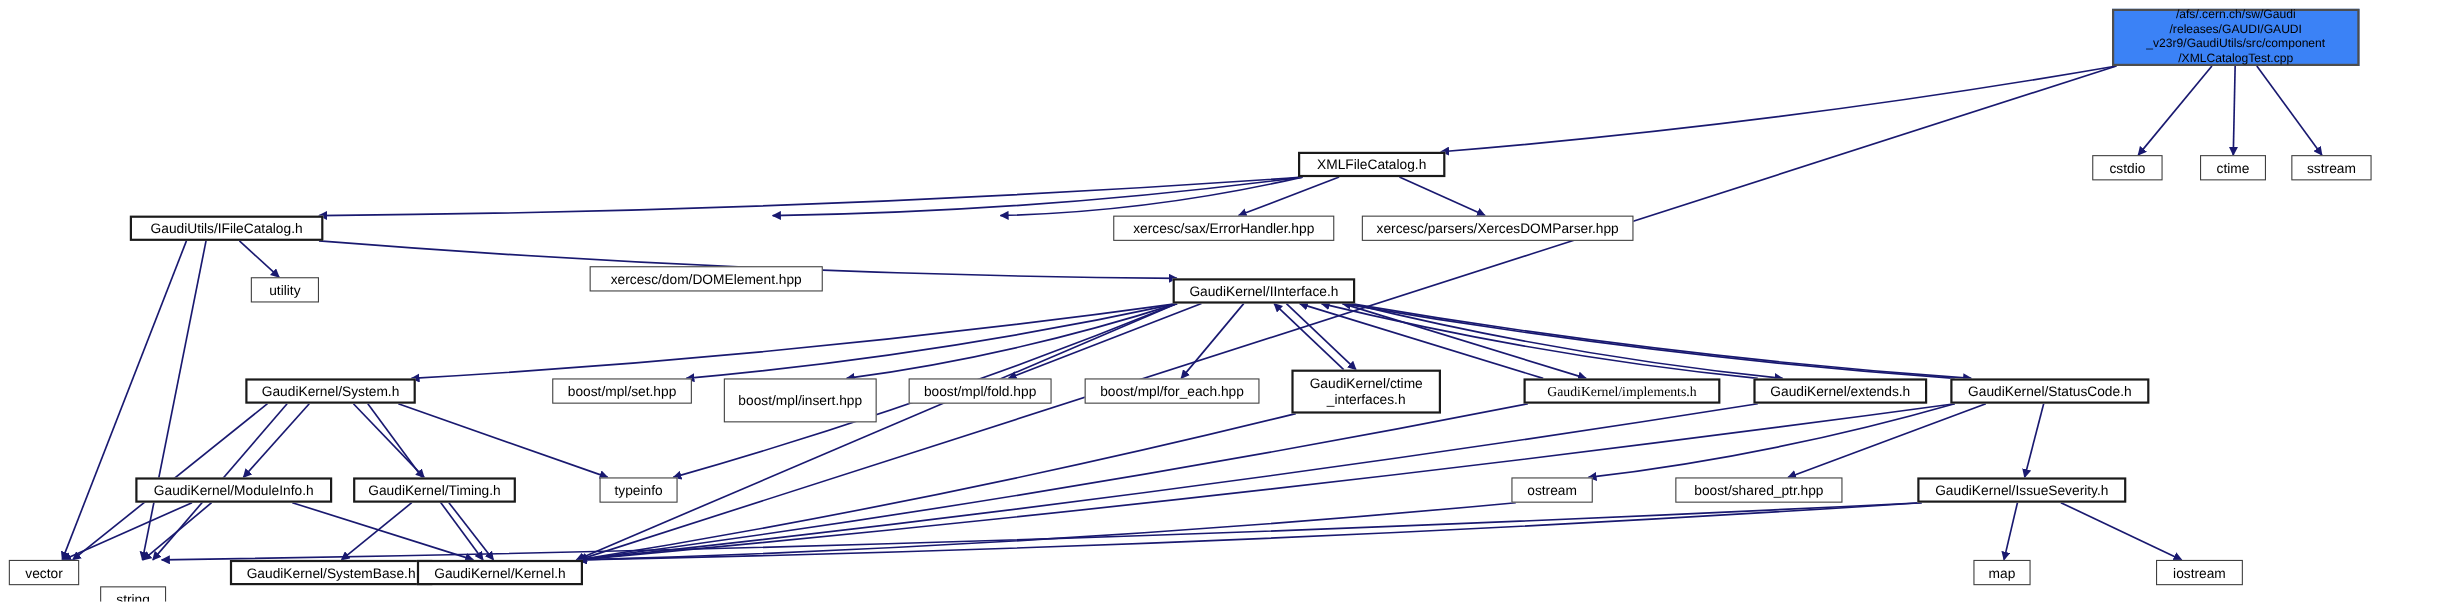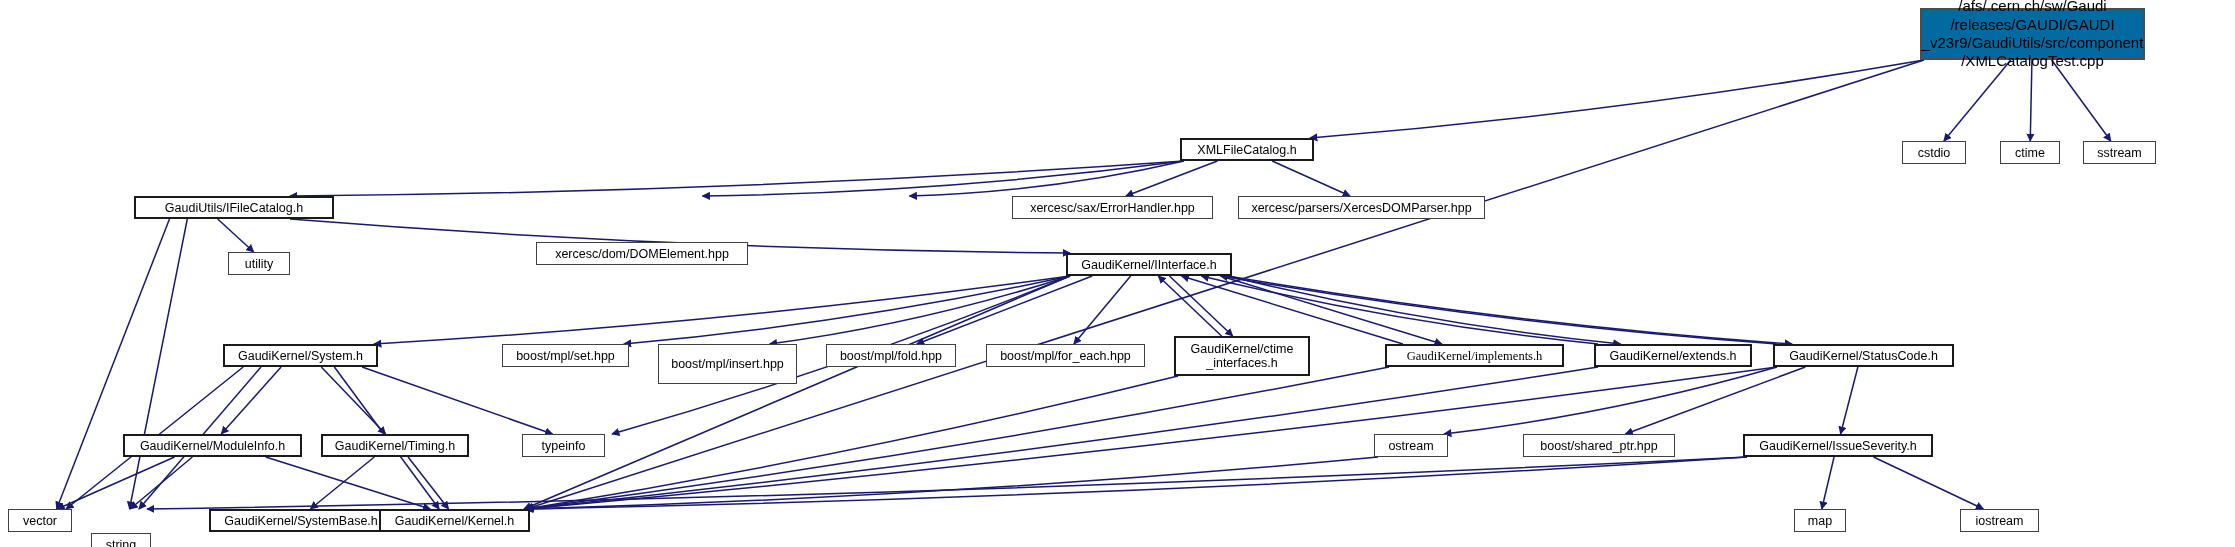--- a/index.html
+++ b/index.html
@@ -36,23 +36,23 @@
     font-size: 12.5px;
     line-height: 1.12;
     white-space: pre-line;
     padding: 1px 3px;
     z-index: 5;
   }
   .node.thick {
     border: 2px solid #1a1a1a;
   }
   .node.root {
-    background: #0369a1;
+    background: #3b82f6;
     border: 2px solid #4d4d4d;
-    font-size: 15px;
+    font-size: 11px;
     line-height: 1.22;
   }
 </style>
 </head>
 <body>
 
 <div id="canvas">
   <svg id="edges" viewBox="0 0 2235 547" preserveAspectRatio="none">
       <defs>
         <marker id="arrow" viewBox="0 0 10 10" refX="9" refY="5" markerWidth="5.5" markerHeight="5.5" orient="auto-start-reverse">
@@ -113,39 +113,39 @@
       <path d="M 1378 457 Q 952 497 526 509" fill="none" stroke="#191970" stroke-width="1.5" marker-end="url(#arrow)"></path>
     </svg>
 <div class="node root" style="left: 1920px; top: 8px; width: 225px; height: 52px;">/afs/.cern.ch/sw/Gaudi
 /releases/GAUDI/GAUDI
 _v23r9/GaudiUtils/src/component
 /XMLCatalogTest.cpp</div>
     <div class="node" style="left: 1902px; top: 141px; width: 64px; height: 23px;">cstdio</div>
     <div class="node" style="left: 2000px; top: 141px; width: 60px; height: 23px;">ctime</div>
     <div class="node" style="left: 2083px; top: 141px; width: 73px; height: 23px;">sstream</div>
     <div class="node thick" style="left: 1180px; top: 138px; width: 134px; height: 23px;">XMLFileCatalog.h</div>
-    <div class="node thick" style="left: 118px; top: 196px; width: 200px; height: 23px; margin-left: 16px;">GaudiUtils/IFileCatalog.h</div>
+    <div class="node thick" style="left: 118px; top: 196px; width: 176px; height: 23px;">GaudiUtils/IFileCatalog.h</div>
     <div class="node" style="left: 536px; top: 196px; width: 212px; height: 23px; margin-top: 46px;">xercesc/dom/DOMElement.hpp</div>
     <div class="node" style="left: 1012px; top: 196px; width: 201px; height: 23px;">xercesc/sax/ErrorHandler.hpp</div>
     <div class="node" style="left: 1238px; top: 196px; width: 247px; height: 23px;">xercesc/parsers/XercesDOMParser.hpp</div>
     <div class="node" style="left: 228px; top: 252px; width: 62px; height: 23px;">utility</div>
     <div class="node thick" style="left: 1066px; top: 253px; width: 166px; height: 23px;">GaudiKernel/IInterface.h</div>
     <div class="node thick" style="left: 223px; top: 344px; width: 155px; height: 23px;">GaudiKernel/System.h</div>
     <div class="node" style="left: 502px; top: 344px; width: 127px; height: 23px;">boost/mpl/set.hpp</div>
     <div class="node" style="left: 658px; top: 344px; width: 139px; height: 40px;">boost/mpl/insert.hpp</div>
     <div class="node" style="left: 826px; top: 344px; width: 130px; height: 23px;">boost/mpl/fold.hpp</div>
     <div class="node" style="left: 986px; top: 344px; width: 159px; height: 23px;">boost/mpl/for_each.hpp</div>
     <div class="node thick" style="left: 1174px; top: 336px; width: 136px; height: 40px;">GaudiKernel/ctime
 _interfaces.h</div>
     <div class="node thick" style="left: 1385px; top: 344px; width: 179px; height: 23px; font-family: Liberation Serif, serif;">GaudiKernel/implements.h</div>
     <div class="node thick" style="left: 1594px; top: 344px; width: 158px; height: 23px;">GaudiKernel/extends.h</div>
     <div class="node thick" style="left: 1773px; top: 344px; width: 181px; height: 23px;">GaudiKernel/StatusCode.h</div>
     <div class="node thick" style="left: 123px; top: 434px; width: 179px; height: 23px;">GaudiKernel/ModuleInfo.h</div>
     <div class="node thick" style="left: 321px; top: 434px; width: 148px; height: 23px;">GaudiKernel/Timing.h</div>
-    <div class="node" style="left: 522px; top: 434px; width: 83px; height: 23px;">typeinfo</div>
+    <div class="node" style="left: 545px; top: 434px; width: 71px; height: 23px;">typeinfo</div>
     <div class="node" style="left: 1374px; top: 434px; width: 74px; height: 23px;">ostream</div>
     <div class="node" style="left: 1523px; top: 434px; width: 152px; height: 23px;">boost/shared_ptr.hpp</div>
     <div class="node thick" style="left: 1743px; top: 434px; width: 190px; height: 23px;">GaudiKernel/IssueSeverity.h</div>
     <div class="node" style="left: 8px; top: 509px; width: 64px; height: 23px;">vector</div>
     <div class="node" style="left: 91px; top: 533px; width: 60px; height: 23px;">string</div>
     <div class="node thick" style="left: 209px; top: 509px; width: 184px; height: 23px;">GaudiKernel/SystemBase.h</div>
     <div class="node thick" style="left: 379px; top: 509px; width: 151px; height: 23px;">GaudiKernel/Kernel.h</div>
     <div class="node" style="left: 1794px; top: 509px; width: 52px; height: 23px;">map</div>
     <div class="node" style="left: 1960px; top: 509px; width: 79px; height: 23px; text-align: right;">iostream</div>
   </div>

